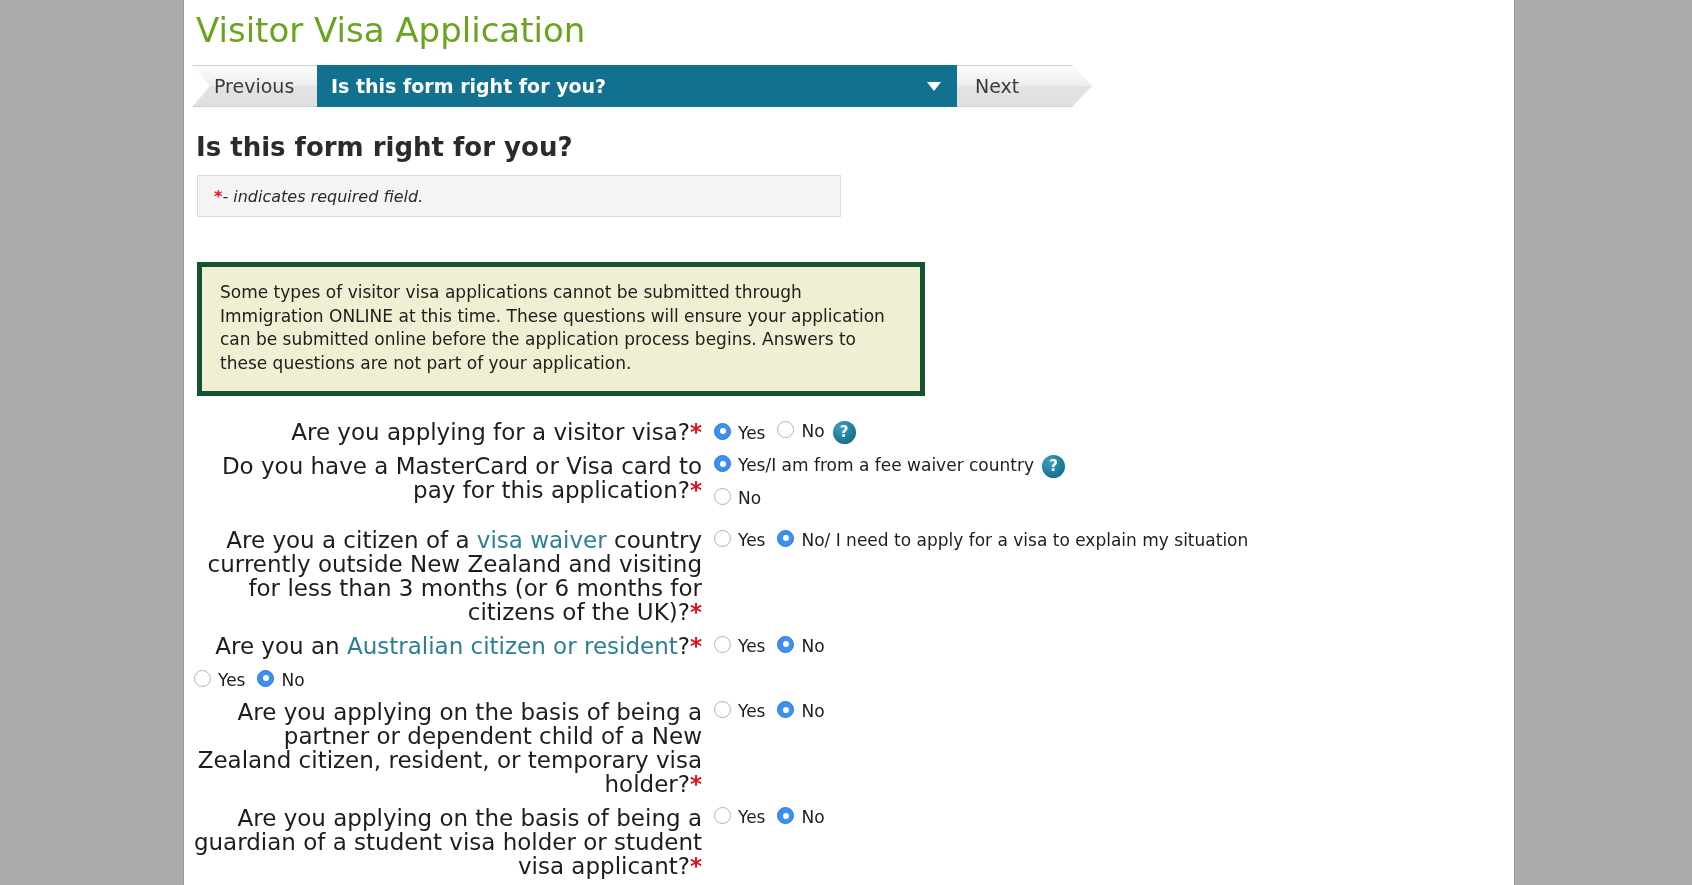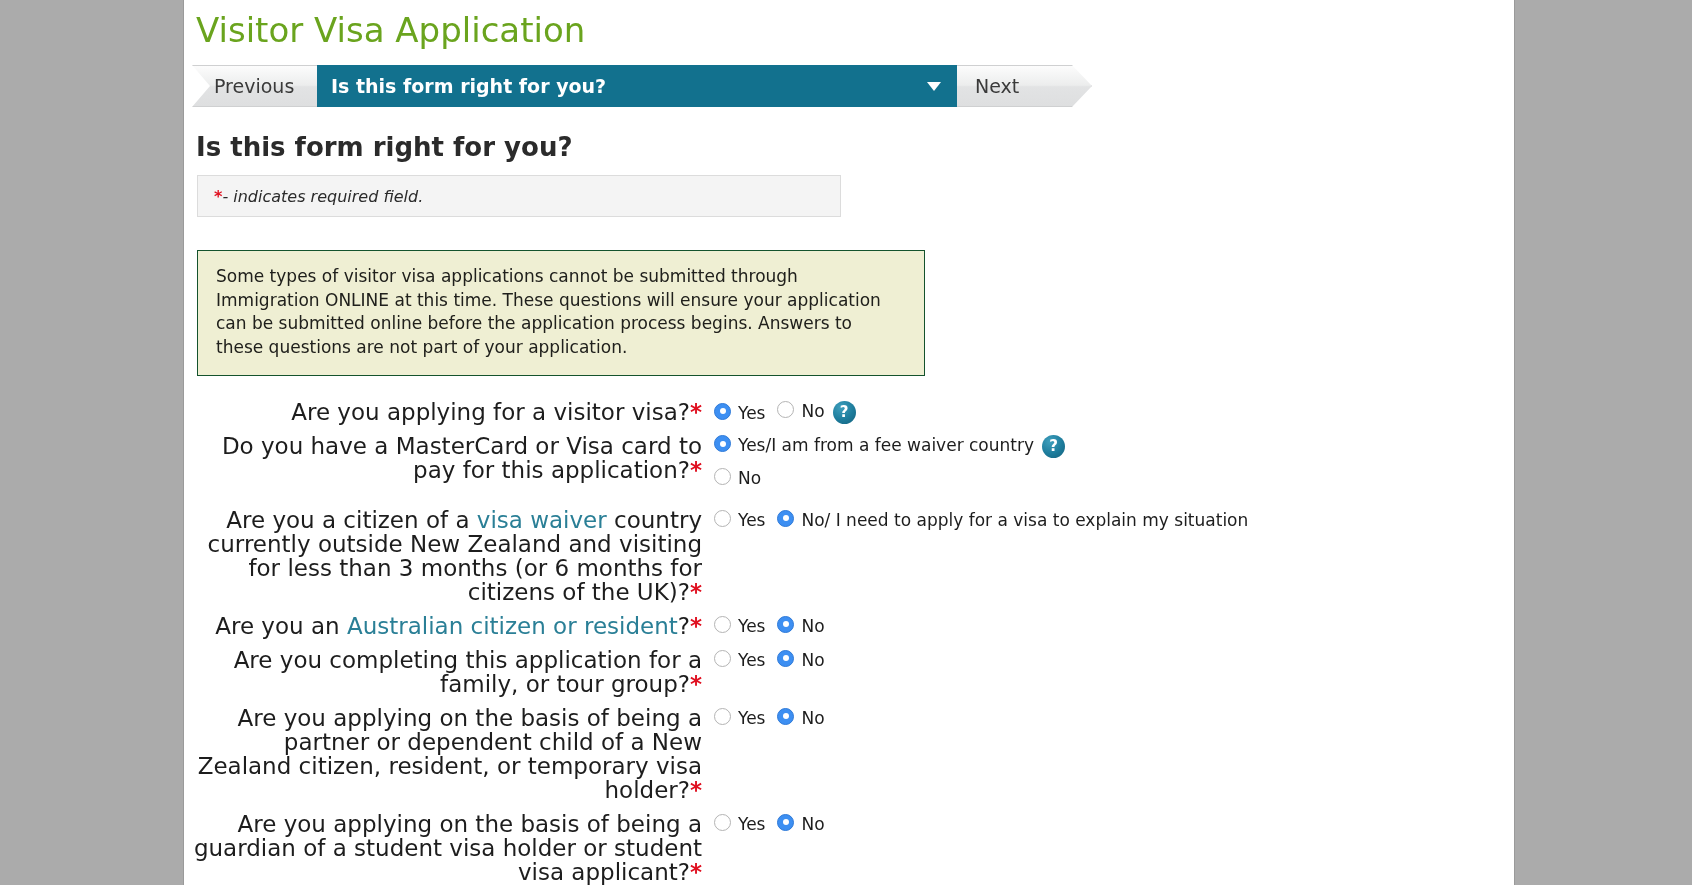--- a/index.html
+++ b/index.html
@@ -132,24 +132,24 @@
     line-height: 20px;
   }
   .ast {
     color: #e01020;
     font-style: normal;
     font-weight: bold;
   }
 
   
   .info-box {
-    margin: 33px 0 0 13px;
+    margin: 45px 0 0 13px;
     width: 728px;
     background: #efefd3;
-    border: 1px solid #14532d;
+    border: 5px solid #14532d;
     box-sizing: border-box;
     padding: 14px 20px 16px 18px;
   }
   .info-box p {
     margin: 0;
     font-size: 17px;
     line-height: 23.5px;
     color: #20201c;
   }
 
@@ -338,21 +338,20 @@
           <div class="qlabel"><span>Are you an </span><span class="lnk">Australian citizen or resident</span><span>?</span><span class="ast">*</span></div>
           <div class="qanswers"><div class="opt">
               <span class="radio off"></span>
               <span class="opt-label">Yes</span>
             </div><div class="opt">
               <span class="radio on"></span>
               <span class="opt-label">No</span>
             </div></div>
         </div>
         <div class="qrow">
-          <div class="qlabel"><span>Are you completing this application for a family, or tour group?</span><span class="ast">*</span></div>
           <div class="qanswers"><div class="opt">
               <span class="radio off"></span>
               <span class="opt-label">Yes</span>
             </div><div class="opt">
               <span class="radio on"></span>
               <span class="opt-label">No</span>
             </div></div>
         </div>
         <div class="qrow">
           <div class="qlabel"><span>Are you applying on the basis of being a partner or dependent child of a New Zealand citizen, resident, or temporary visa holder?</span><span class="ast">*</span></div>

